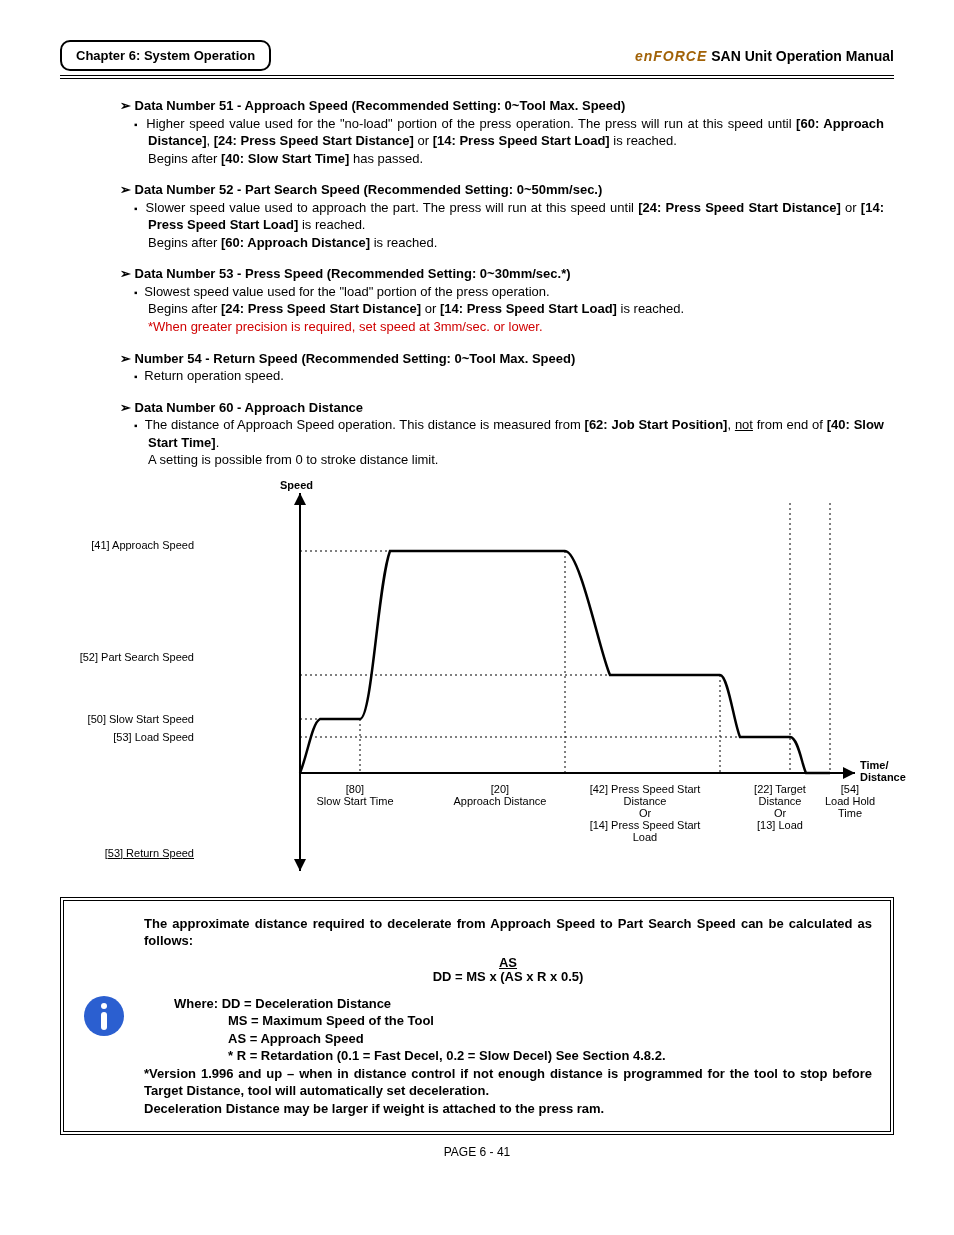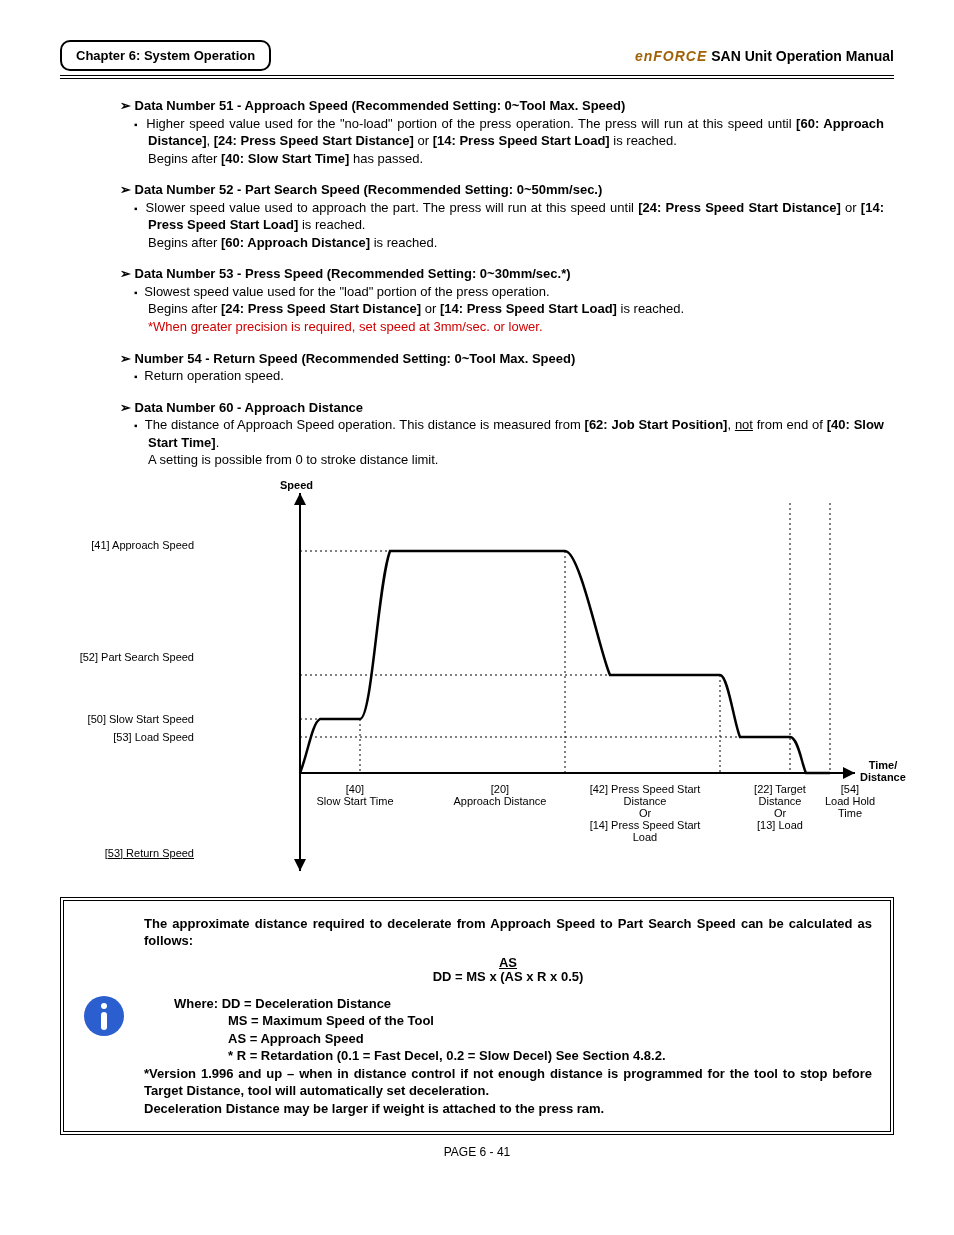--- a/index.html
+++ b/index.html
@@ -92,21 +92,20 @@
   svg.chart {
     position: absolute;
     left: 240px;
     top: 0;
     overflow: visible;
   }
   .axis-title {
     position: absolute;
     font-weight: bold;
     font-size: 11px;
-    text-align: center;
   }
 
   
   .caution {
     border: 4px double #000;
     padding: 14px 18px 14px 18px;
     margin: 0 0 10px 0;
     display: flex;
     gap: 18px;
     font-size: 13px;
@@ -191,21 +190,21 @@
   <div class="axis-title" style="left:220px; top:-4px;">Speed</div>
   <div class="axis-title" style="left:800px; top:276px;"><span>Time/</span><br><span>Distance</span></div>
 
   <div class="ylbl" style="top:56px;">[41] Approach Speed</div>
   <div class="ylbl" style="top:168px;">[52] Part Search Speed</div>
   <div class="ylbl" style="top:230px;">[50] Slow Start Speed</div>
   <div class="ylbl" style="top:248px;">[53] Load Speed</div>
   <div class="ylbl" style="top:364px;text-decoration:underline;">[53] Return Speed</div>
 
   <div class="xlbl" style="left:255px; width:80px;">
-    <span>[40]</span><br><span>Slow Start Time</span>
+    <span>[80]</span><br><span>Slow Start Time</span>
   </div>
   <div class="xlbl" style="left:375px; width:130px;">
     <span>[20]</span><br><span>Approach Distance</span>
   </div>
   <div class="xlbl" style="left:520px; width:130px;">
     <span>[42] Press Speed Start Distance</span><br><span>Or</span><br><span>[14] Press Speed Start Load</span>
   </div>
   <div class="xlbl" style="left:680px; width:80px;">
     <span>[22] Target Distance</span><br><span>Or</span><br><span>[13] Load</span>
   </div>

